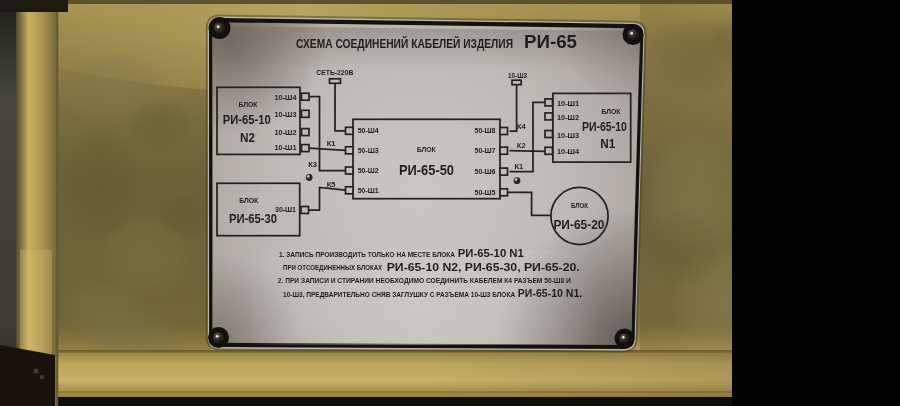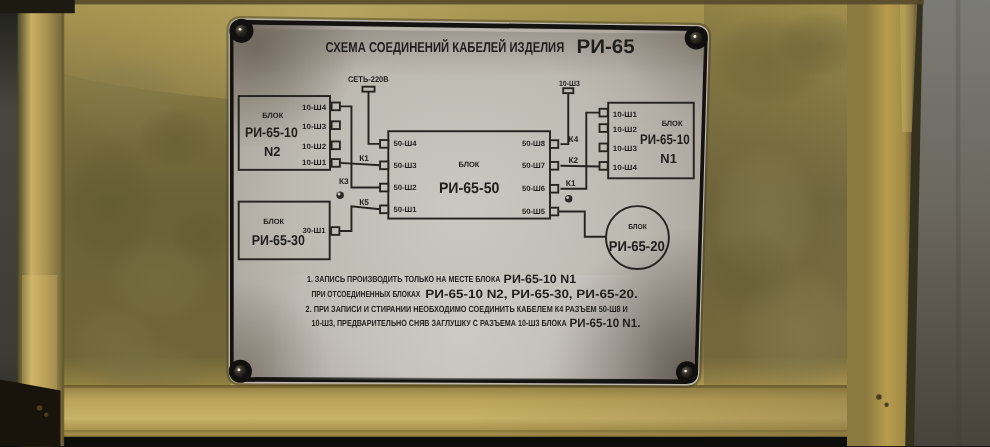--- a/index.html
+++ b/index.html
@@ -1,15 +1,15 @@
 <!DOCTYPE html>
 <html><head><meta charset="utf-8">
 <style>
 html,body{margin:0;padding:0;background:#000;}
-#stage{position:relative;width:900px;height:406px;overflow:hidden;}
+#stage{position:relative;width:732px;height:406px;overflow:hidden;}
 svg{display:block;filter:blur(0.3px);}
 text{font-family:"Liberation Sans",sans-serif;}
 </style></head>
 <body>
 <div id="stage">
 <svg width="900" height="406" viewBox="0 0 900 406">
 <defs>
  <linearGradient id="brassV" x1="0" y1="0" x2="0" y2="406" gradientUnits="userSpaceOnUse">
   <stop offset="0" stop-color="#a8964f"></stop>
   <stop offset="0.1" stop-color="#95854a"></stop>

